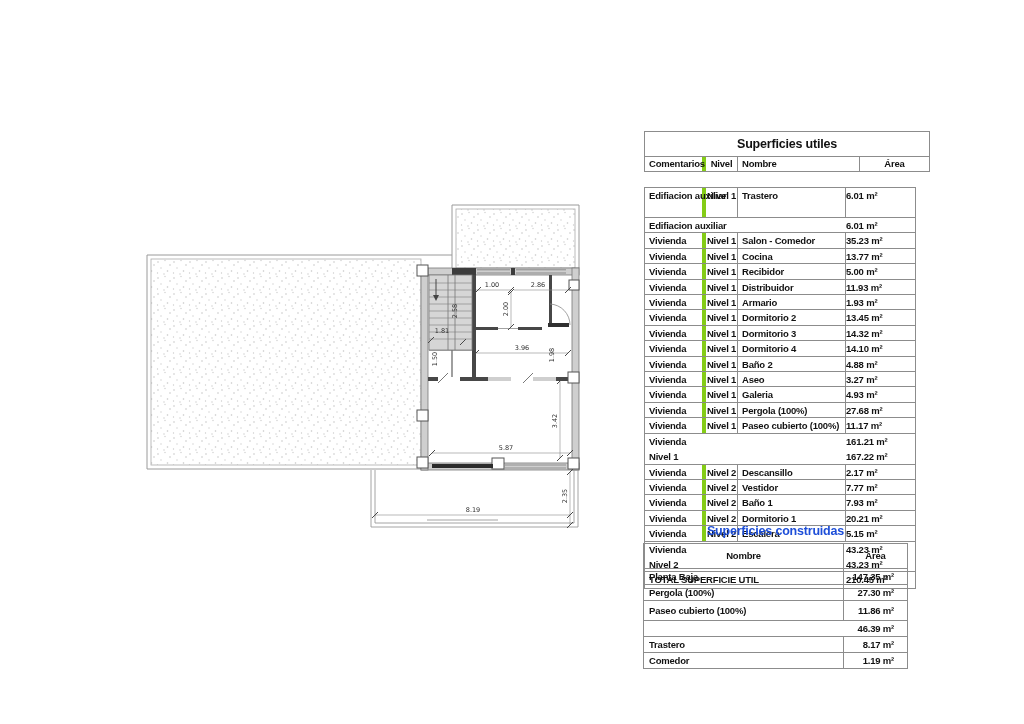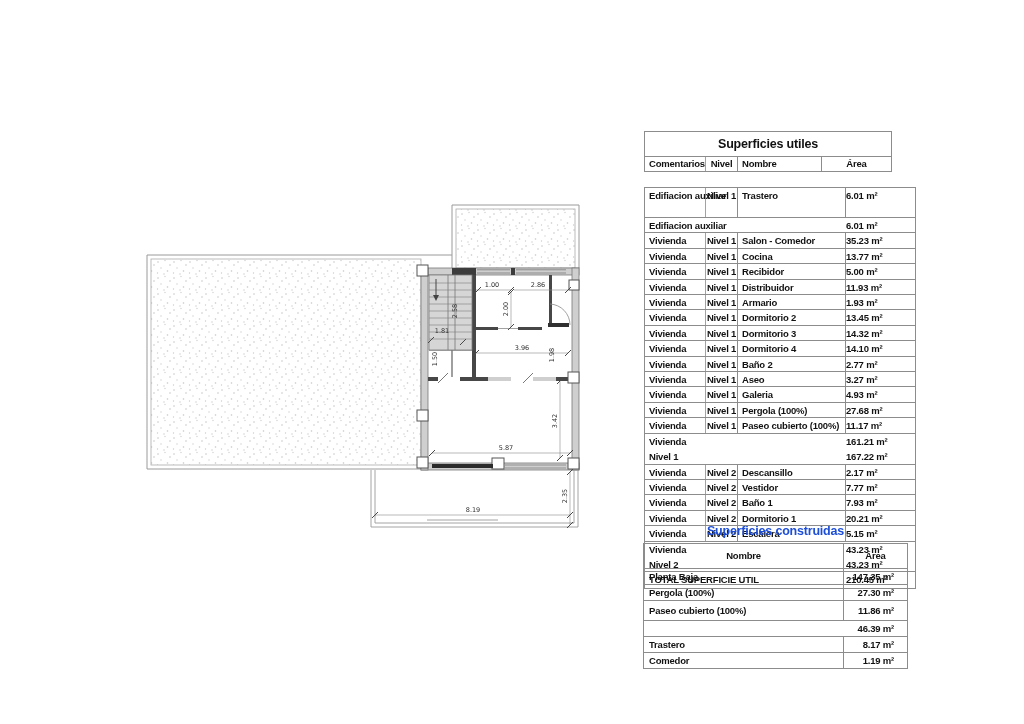--- a/index.html
+++ b/index.html
@@ -5,32 +5,32 @@
   *{box-sizing:border-box;margin:0;padding:0}
   html,body{background:#ffffff}
   #page{position:relative;width:1024px;height:724px;background:#fff;overflow:hidden;
         font-family:"Liberation Sans",sans-serif}
   
   #plan-svg{position:absolute;left:140px;top:195px;width:460px;height:350px}
   .dim{font:6.5px "DejaVu Sans",sans-serif;fill:#2e2e2e}
   
   .tcell{font:bold 9.5px/15.4px "Liberation Sans",sans-serif;color:#121212;
          letter-spacing:-0.2px;white-space:nowrap}
-  #t1-head{position:absolute;left:644px;top:131px;width:248px;border:1px solid #8c8c8c;background:#fff}
+  #t1-head{position:absolute;left:644px;top:131px;width:286px;border:1px solid #8c8c8c;background:#fff}
   .t1-title{height:25px;border-bottom:1px solid #8c8c8c;text-align:center;
             font:bold 12.5px/25px "Liberation Sans",sans-serif;letter-spacing:-0.2px;color:#111}
   .t1-colhead{display:flex;height:14px}
   .t1-colhead .tcell{line-height:13px}
   #t1-body{position:absolute;left:644px;top:187px;width:272px;border:1px solid #8c8c8c;background:#fff}
   .t1-row{display:flex;height:15.42px;border-bottom:1px solid #8c8c8c}
   .t1-row:last-child{border-bottom:none}
   .t1-row.noline{border-bottom:none}
   .t1-row.tall{height:30px}
   .t1-row.tall .tcell{line-height:13px;padding-top:1px}
-  .c1{width:61px;padding-left:4px;border-right:1px solid #84cc16}
+  .c1{width:61px;padding-left:4px;border-right:4px solid #84cc16}
   .c2{width:32px;text-align:center;border-right:1px solid #8c8c8c}
   .c3{flex:1;padding-left:4px;border-right:1px solid #8c8c8c}
   .c4{width:69px;text-align:left;padding-right:22px}
   .c4h{width:69px;text-align:center}
   .lab{flex:1;padding-left:4px}
   
   #t2{position:absolute;left:643px;top:519px;width:265px;background:transparent}
   .t2-title{height:24px;text-align:center;font:bold 12.5px/24px "Liberation Sans",sans-serif;
             letter-spacing:-0.2px;color:#1d4ed8}
   .t2-head{display:flex;height:26px;border:1px solid #8c8c8c}
@@ -274,21 +274,21 @@
       <div class="t1-row">
         <div class="tcell c1">Vivienda</div>
         <div class="tcell c2">Nivel 1</div>
         <div class="tcell c3">Dormitorio 4</div>
         <div class="tcell c4">14.10 m²</div>
       </div>
       <div class="t1-row">
         <div class="tcell c1">Vivienda</div>
         <div class="tcell c2">Nivel 1</div>
         <div class="tcell c3">Baño 2</div>
-        <div class="tcell c4">2.77 m²</div>
+        <div class="tcell c4">4.88 m²</div>
       </div>
       <div class="t1-row">
         <div class="tcell c1">Vivienda</div>
         <div class="tcell c2">Nivel 1</div>
         <div class="tcell c3">Aseo</div>
         <div class="tcell c4">3.27 m²</div>
       </div>
       <div class="t1-row">
         <div class="tcell c1">Vivienda</div>
         <div class="tcell c2">Nivel 1</div>

